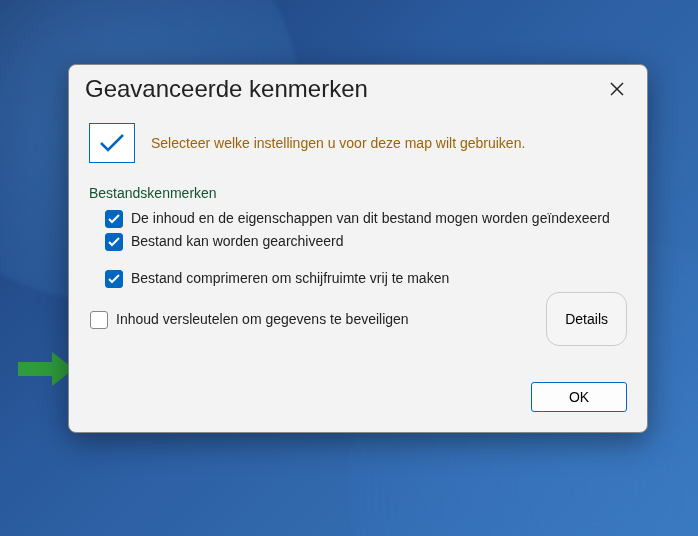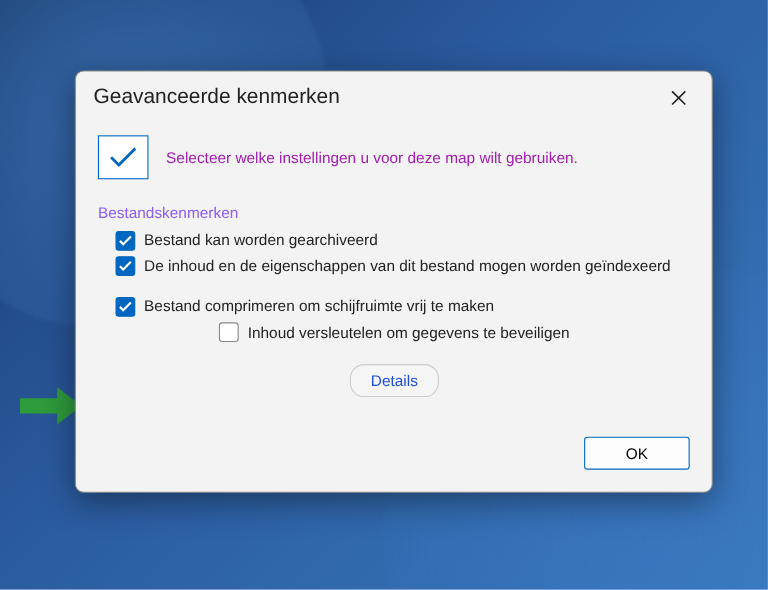--- a/index.html
+++ b/index.html
@@ -31,21 +31,21 @@
     border-radius: 8px;
     box-shadow: 0 8px 30px rgba(0,0,0,0.4);
   }
   .titlebar {
     display: flex;
     align-items: center;
     justify-content: space-between;
     padding: 10px 16px 6px 16px;
   }
   .title {
-    font-size: 19px;
+    font-size: 24px;
     color: #222;
   }
   .close-btn {
     width: 28px;
     height: 28px;
     display: flex;
     align-items: center;
     justify-content: center;
     cursor: pointer;
     font-size: 18px;
@@ -68,24 +68,24 @@
   .iconbox {
     width: 46px;
     height: 40px;
     border: 1px solid #0067c0;
     background: #fff;
     display: flex;
     align-items: center;
     justify-content: center;
   }
   .iconbox svg { width: 28px; height: 22px; }
-  .prompt { color: #a21caf; }
+  .prompt { color: #a16207; }
 
   .group-label {
-    color: #8b5cf6;
+    color: #14532d;
     margin: 6px 0 8px 0;
   }
   .opt {
     display: flex;
     align-items: flex-start;
     gap: 8px;
     margin: 4px 0 4px 16px;
     line-height: 1.35;
   }
   .cb {
@@ -105,35 +105,34 @@
     background: #0067c0;
     border-color: #0067c0;
   }
   .cb.checked svg { width: 12px; height: 10px; }
   .cb.checked svg polyline { stroke: #fff; stroke-width: 2; fill: none; }
   .opt-label { color: #222; flex: 1; }
 
   .row-with-btn {
     display: flex;
     align-items: center;
-    gap: 20px;
+    gap: 4px;
     margin: 4px 0 4px 1px;
-    flex-direction: column;
   }
   .row-with-btn .opt-inline {
     display: flex;
     align-items: center;
     gap: 8px;
     flex: 1;
   }
   .details-btn {
-    padding: 6px 18px;
+    padding: 18px 18px;
     border: 1px solid #ccc;
     background: #f5f5f5;
-    color: #1d4ed8;
+    color: #000000;
     border-radius: 13px;
     font-size: 14px;
   }
 
   .footer {
     display: flex;
     justify-content: flex-end;
     gap: 10px;
     padding: 16px 20px 20px 20px;
   }
@@ -194,30 +193,30 @@
     </div>
 
     <div class="group-label">Bestandskenmerken</div>
 
     <div class="opt">
       <div class="cb checked">
         <svg viewBox="0 0 12 10">
             <polyline points="1,5 4,8 11,1"></polyline>
           </svg>
       </div>
-      <div class="opt-label">Bestand kan worden gearchiveerd</div>
+      <div class="opt-label">De inhoud en de eigenschappen van dit bestand mogen worden geïndexeerd</div>
     </div>
 
     <div class="opt">
       <div class="cb checked">
         <svg viewBox="0 0 12 10">
             <polyline points="1,5 4,8 11,1"></polyline>
           </svg>
       </div>
-      <div class="opt-label">De inhoud en de eigenschappen van dit bestand mogen worden geïndexeerd</div>
+      <div class="opt-label">Bestand kan worden gearchiveerd</div>
     </div>
 
     <div class="spacer"></div>
 
 
     <div class="opt">
       <div class="cb checked">
         <svg viewBox="0 0 12 10">
             <polyline points="1,5 4,8 11,1"></polyline>
           </svg>

